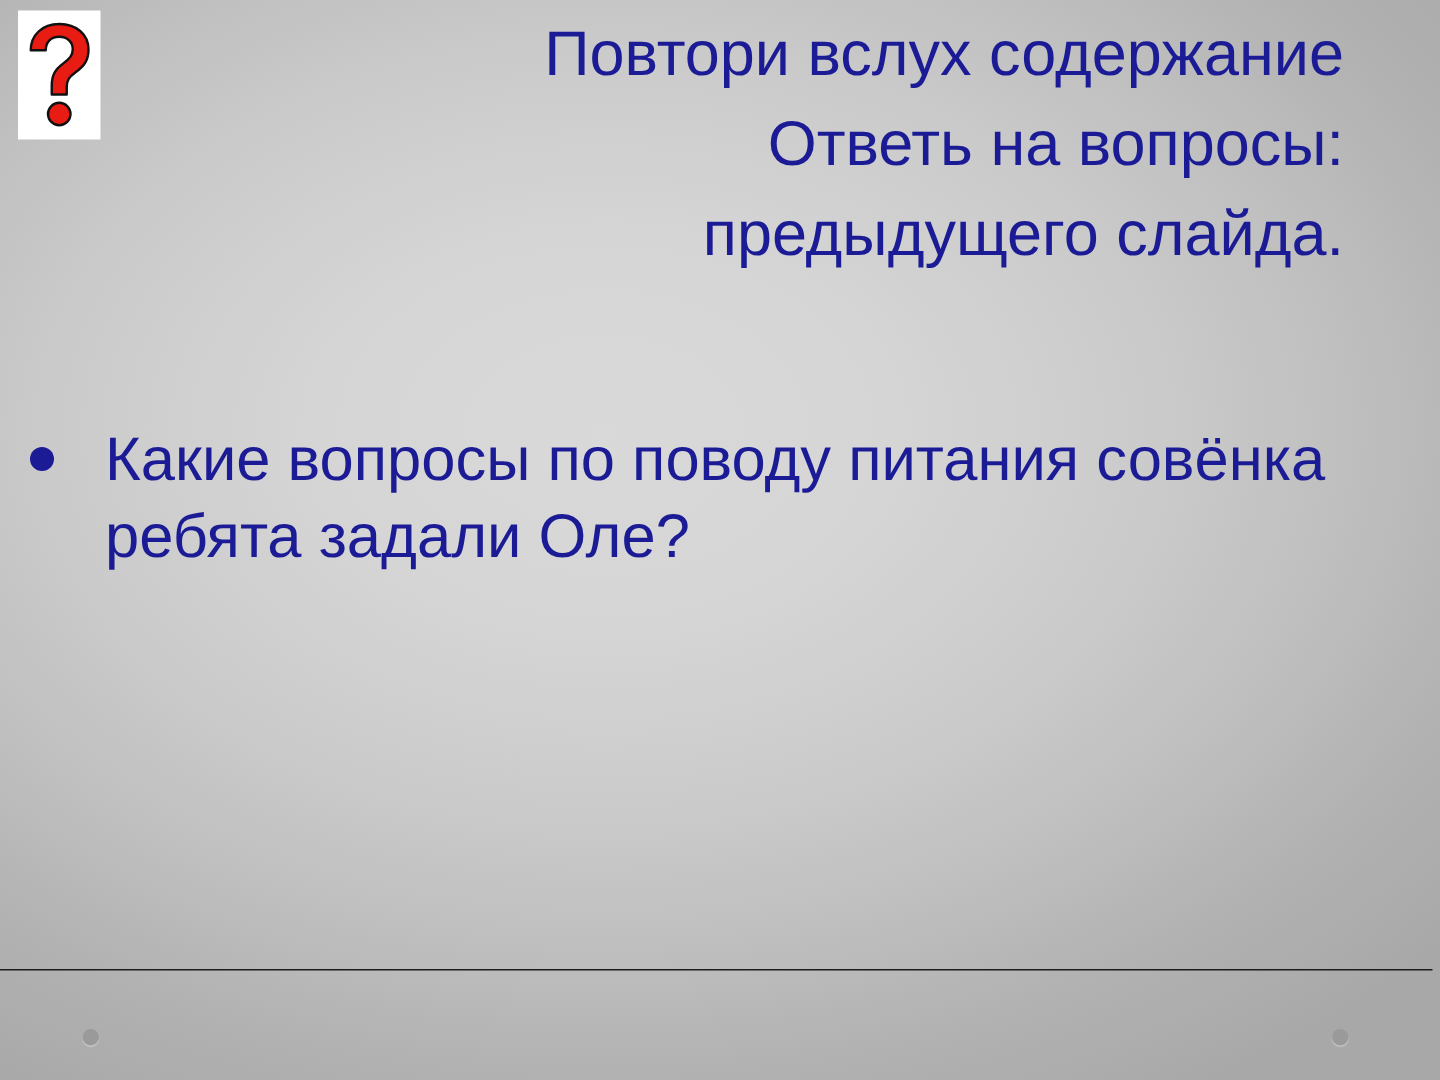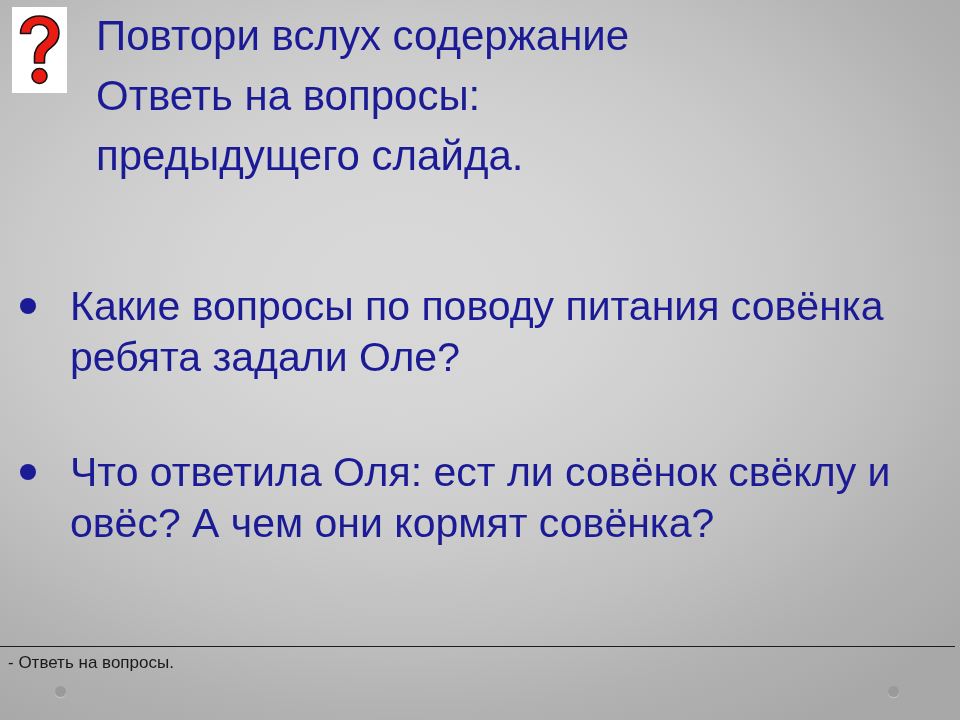--- a/index.html
+++ b/index.html
@@ -42,21 +42,21 @@
     width: 44px;
     height: 72px;
   }
 
   
   .title-block {
     position: absolute;
     left: 96px;
     top: 6px;
     width: 800px;
-    text-align: left;
+    text-align: right;
   }
   .title-line {
     color: #1b1b96;
     font-size: 42px;
     line-height: 60px;
     white-space: nowrap;
     letter-spacing: 0px;
   }
 
   
@@ -132,25 +132,20 @@
     <div class="title-line">Повтори вслух содержание</div>
     <div class="title-line">Ответь на вопросы:</div>
     <div class="title-line">предыдущего слайда.</div>
   </div>
 
   <div class="body-block">
     <div class="bullet-item">
       <span class="bullet-dot"></span>
       <span class="bullet-text">Какие вопросы по поводу питания совёнка ребята задали Оле?</span>
     </div>
-    <div class="bullet-item">
-      <span class="bullet-dot"></span>
-      <span class="bullet-text">Что ответила Оля: ест ли совёнок свёклу и овёс? А чем они кормят совёнка?</span>
-    </div>
   </div>
 
   <div class="footer-rule"></div>
-  <div class="footer-note">- Ответь на вопросы.</div>
 
   <span class="deco-dot left"></span>
   <span class="deco-dot right"></span>
 
 </div>
 
 </body></html>

